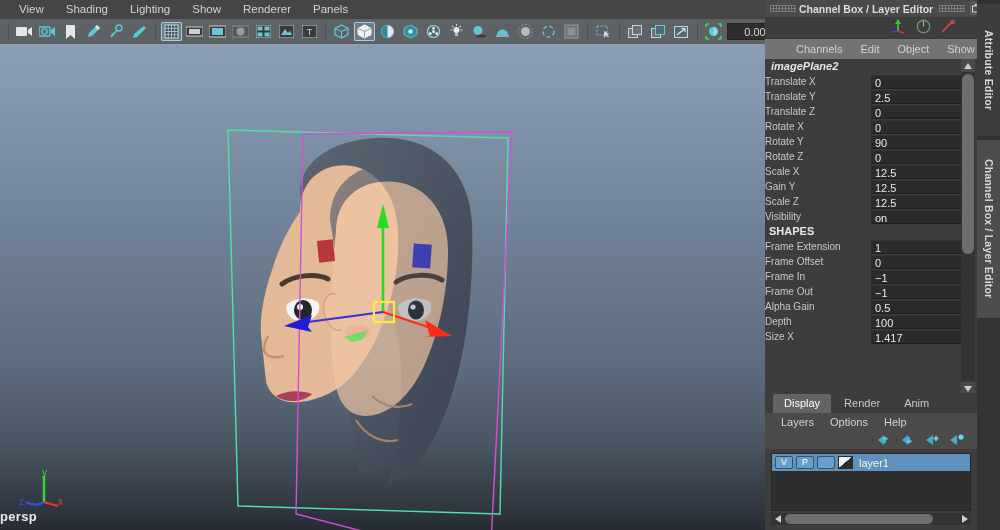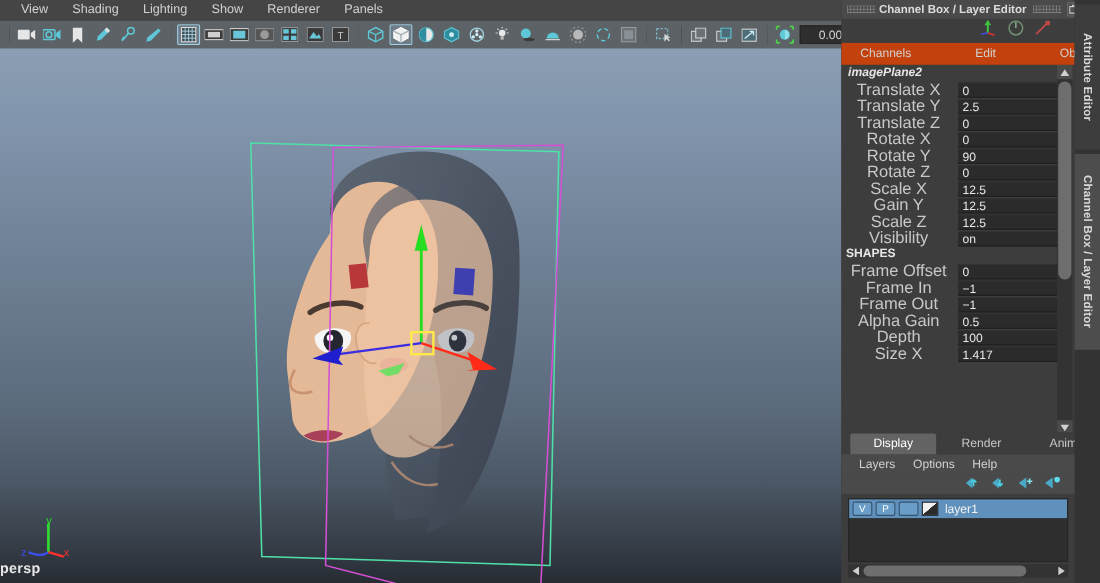--- a/index.html
+++ b/index.html
@@ -77,49 +77,49 @@
                       repeating-linear-gradient(to bottom, #8c8c8c 0 1px, transparent 1px 3px);
     background-size: 3px 3px; opacity: .75; }
   #cb-title { color: #dcdcdc; font-size: 10.5px; font-weight: bold; white-space: nowrap; }
   .winbtn { width: 13px; height: 13px; flex: none; margin-left: 2px;
             display: flex; align-items: center; justify-content: center;
             border: 1px solid #6a6a6a; background: #4f4f4f; border-radius: 1px; }
 
   #cb-manips { height: 22px; display: flex; align-items: center; justify-content: flex-end;
                padding-right: 22px; gap: 9px; background: #3d3d3d; }
 
-  #cb-menubar { height: 20px; display: flex; align-items: center; padding-left: 8px; background: #c2410c; gap: 40px; }
+  #cb-menubar { height: 20px; display: flex; align-items: center; padding-left: 22px; background: #737373; }
   .cbmenu { color: #d2d2d2; font-size: 11px; padding: 0 9px; line-height: 18px; white-space: nowrap; }
 
   #cb-body { position: relative; height: 336px; background: #3d3d3d; overflow: hidden; }
   #cb-rows { position: absolute; left: 0; top: 0; width: 200px; }
 
   .node-name { color: #e6e6e6; font-size: 11px; font-weight: bold; padding: 2px 0 2px 6px;
                background: #3d3d3d; height: 15px; line-height: 11px; font-style: italic; }
   .node-name.indent { padding-left: 12px; background: #4a4a4a; }
   .section-head { color: #e6e6e6; font-size: 11px; font-weight: bold; padding: 1px 0 1px 4px;
                   height: 15px; line-height: 13px; }
 
   .chrow { display: flex; align-items: center; height: 15px; }
-  .chlabel { flex: 1; text-align: center; color: #c8c8c8; font-size: 15px;
+  .chlabel { flex: 1; text-align: left; color: #c8c8c8; font-size: 10px;
              padding-right: 2px; white-space: nowrap; overflow: hidden; }
   .chval { width: 94px; flex: none; height: 14px; background: #2b2b2b; color: #e8e8e8;
            font-size: 11px; line-height: 14px; padding-left: 4px;
            border-top: 1px solid #333; border-bottom: 1px solid #1f1f1f; }
 
   .cb-scroll { position: absolute; right: 2px; top: 0; width: 14px; height: 336px;
                background: #333; }
   .cb-scroll .sarrow { width: 14px; height: 13px; display: flex; align-items: center; justify-content: center; background: #4a4a4a; }
   .cb-scroll .sthumb { position: absolute; left: 1px; top: 15px; width: 12px; height: 180px;
                        background: #6e6e6e; border-radius: 6px; }
 
   
   #layer-editor { position: absolute; left: 0; top: 393px; width: 212px; height: 137px; background: #3d3d3d; }
   #le-tabs { display: flex; align-items: flex-end; height: 20px; padding-left: 8px; gap: 2px; }
-  .letab { font-size: 11px; color: #c8c8c8; padding: 3px 21px 3px; line-height: 13px;
+  .letab { font-size: 11px; color: #c8c8c8; padding: 3px 11px 3px; line-height: 13px;
            background: #3d3d3d; border-radius: 2px 2px 0 0; }
   .letab.active { background: #636363; color: #ffffff; }
   #le-menubar { height: 19px; display: flex; align-items: center; padding-left: 8px; background: #4a4a4a; text-align: center; }
   .lemenu { color: #d2d2d2; font-size: 11px; padding: 0 8px; line-height: 17px; }
   #le-icons { height: 17px; background: #4a4a4a; display: flex; align-items: center;
               justify-content: flex-end; padding-right: 12px; gap: 9px; }
   #le-list { position: absolute; left: 6px; top: 60px; width: 200px; height: 58px;
              background: #2e2e2e; border: 1px solid #262626; }
   .layer-row { display: flex; align-items: center; height: 17px; background: #5f91bc;
                padding: 0 3px; gap: 3px; }
@@ -570,20 +570,24 @@
           <div class="chval">12.5</div>
         </div>
         <div class="chrow">
           <div class="chlabel">Visibility</div>
           <div class="chval">on</div>
         </div>
 
         <div class="section-head">SHAPES</div>
 
         <div class="chrow">
+          <div class="chlabel">Frame Extension</div>
+          <div class="chval">1</div>
+        </div>
+        <div class="chrow">
           <div class="chlabel">Frame Offset</div>
           <div class="chval">0</div>
         </div>
         <div class="chrow">
           <div class="chlabel">Frame In</div>
           <div class="chval">−1</div>
         </div>
         <div class="chrow">
           <div class="chlabel">Frame Out</div>
           <div class="chval">−1</div>

